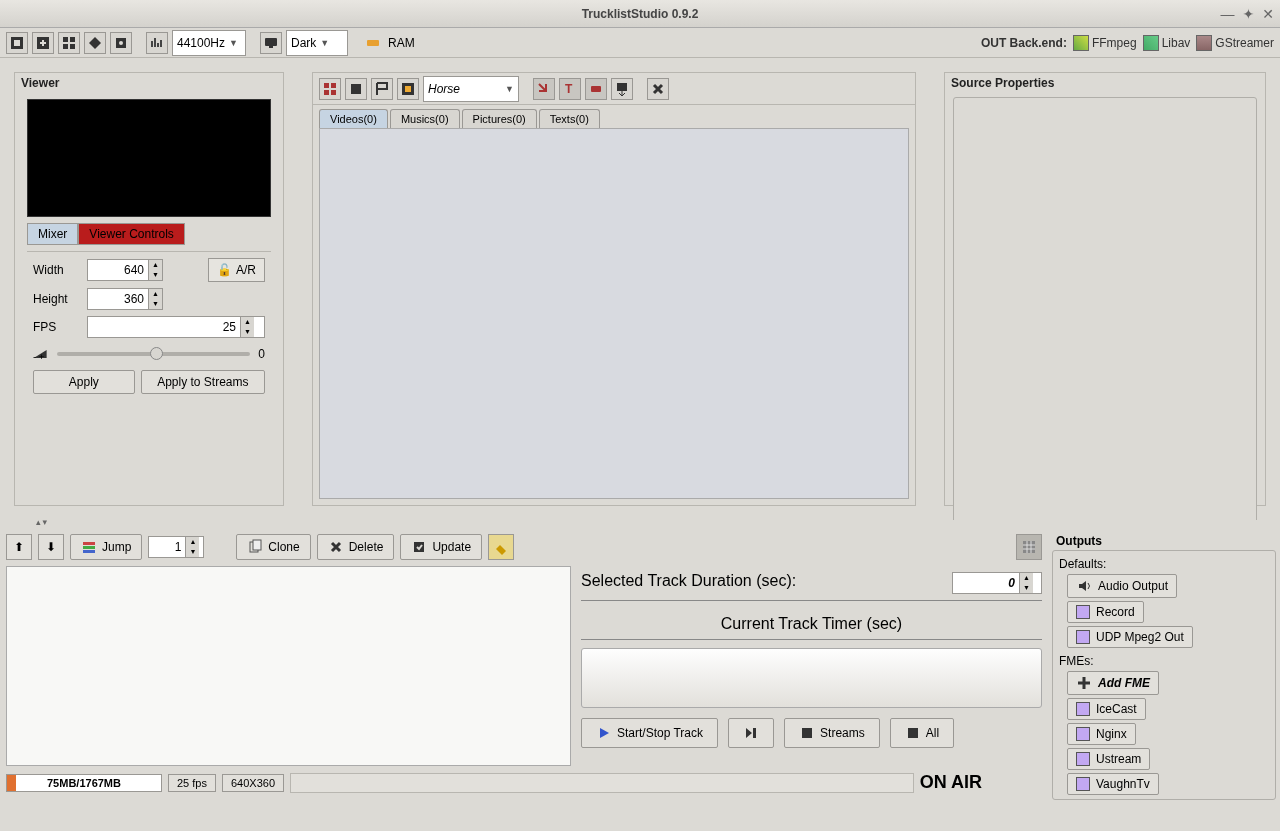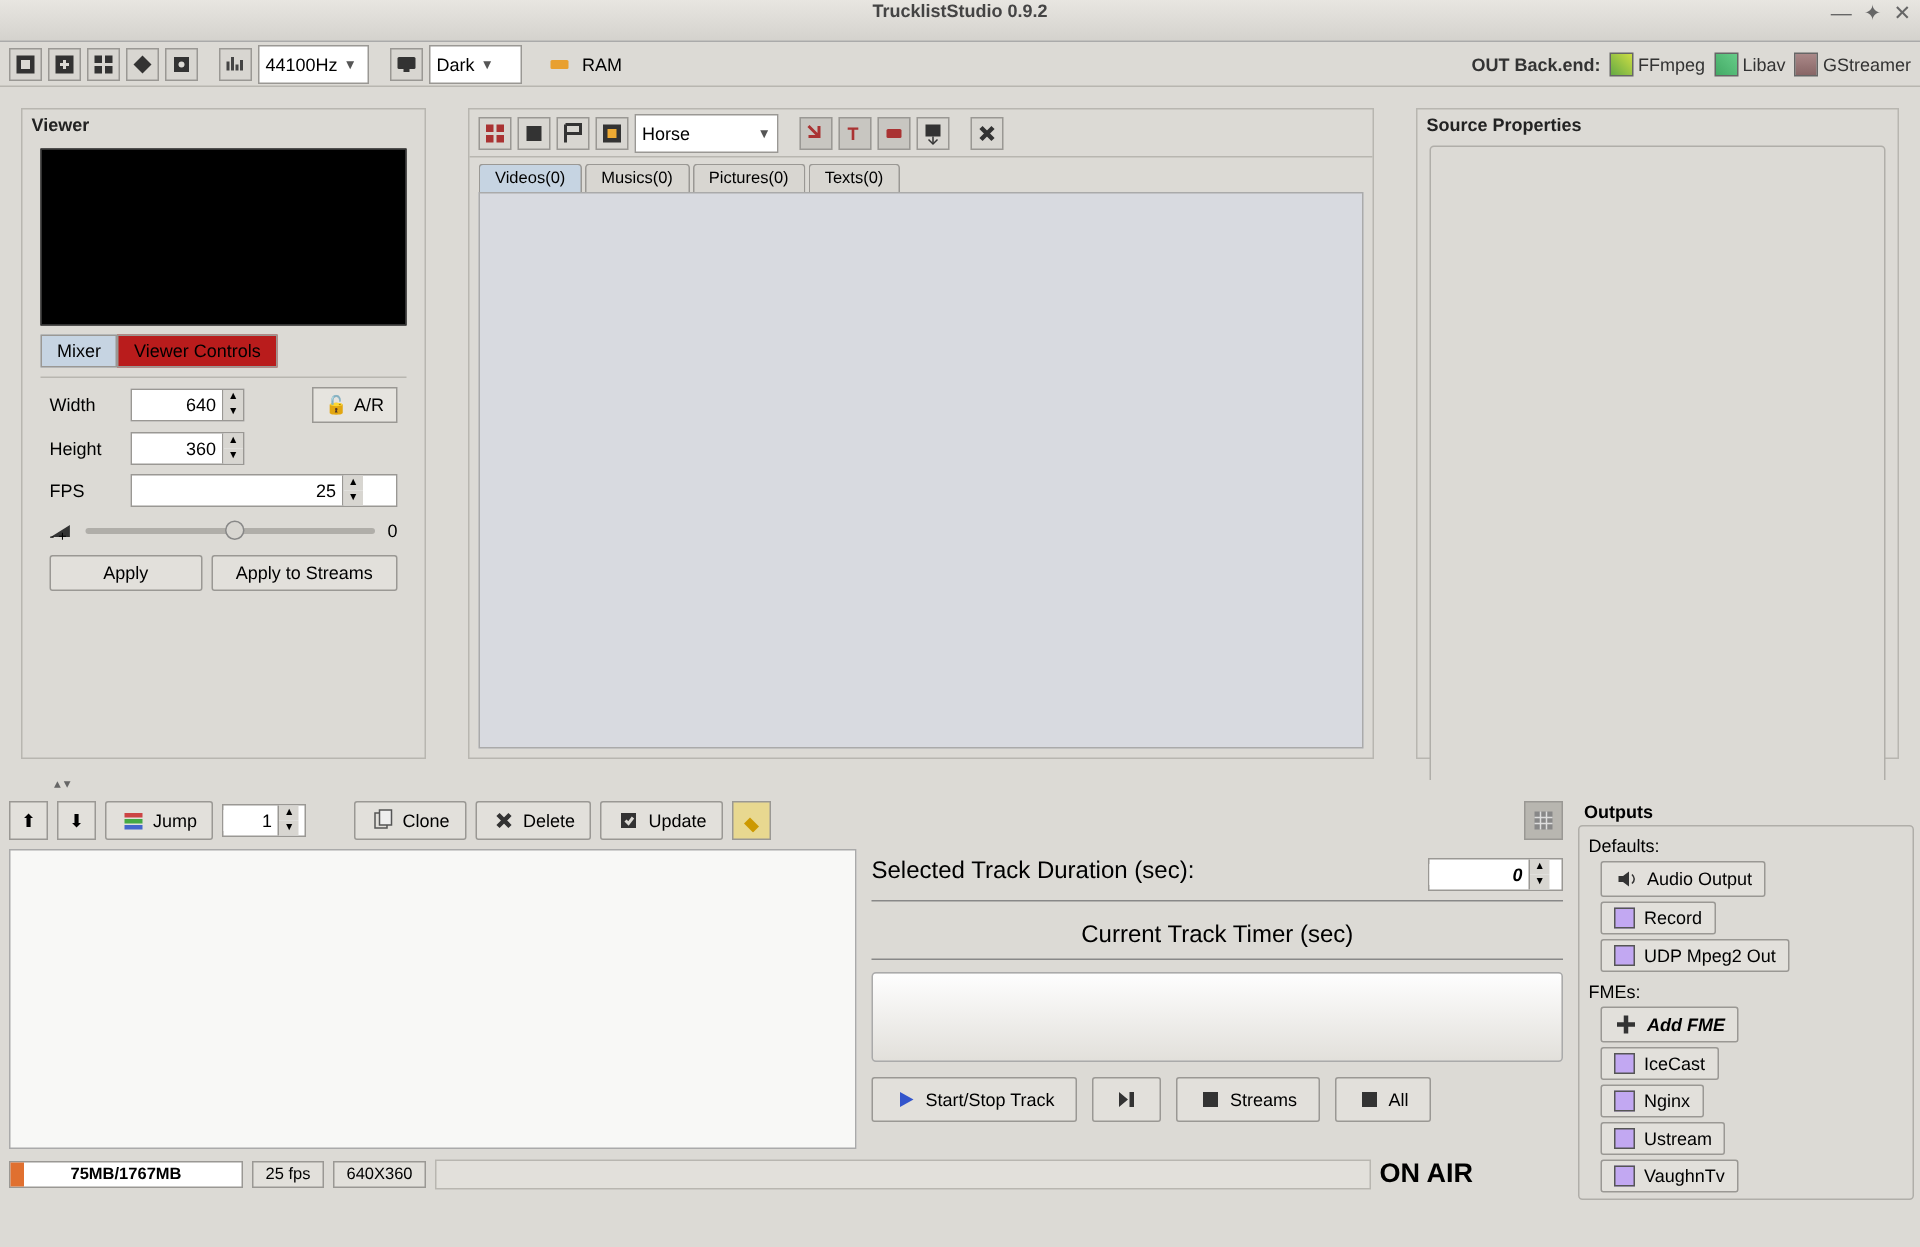--- a/index.html
+++ b/index.html
@@ -1,17 +1,17 @@
 <!DOCTYPE html>
 <html><head>
 <meta charset="utf-8">
 <style>
 * { box-sizing: border-box; margin: 0; padding: 0; font-family: Arial, sans-serif; font-size: 12px; }
 body { background: #dcdad5; width: 1280px; height: 831px; overflow: hidden; }
-.titlebar { height: 28px; background: linear-gradient(#e8e6e1,#d4d2cd); display: flex; border-bottom: 1px solid #aaa; position: relative; }
+.titlebar { height: 28px; background: linear-gradient(#e8e6e1,#d4d2cd); display: flex; align-items: center; border-bottom: 1px solid #aaa; position: relative; }
 .titlebar-title { flex: 1; text-align: center; font-weight: bold; color: #444; }
 .win-controls { position: absolute; right: 6px; display: flex; gap: 8px; color: #666; }
 .win-controls span { cursor: pointer; font-size: 14px; }
 .toolbar { height: 30px; background: #dcdad5; display: flex; align-items: center; padding: 0 6px; gap: 4px; border-bottom: 1px solid #b8b6b0; }
 .tb-btn { width: 22px; height: 22px; border: 1px solid #9a9894; background: #d8d6d1; display: flex; align-items: center; justify-content: center; cursor: pointer; }
 .tb-sep { width: 6px; }
 .combo { height: 22px; border: 1px solid #9a9894; background: #fff; padding: 12px 4px; display: flex; align-items: center; gap: 4px; }
 .combo-arrow { font-size: 9px; color: #555; }
 .toolbar-right { margin-left: auto; display: flex; align-items: center; gap: 6px; font-weight: bold; color: #333; }
 .backend-chip { display: flex; align-items: center; gap: 3px; font-weight: normal; }
@@ -193,21 +193,21 @@
           <input value="360" style="">
           <div class="spinner">
             <span>▲</span>
             <span>▼</span>
           </div>
         </div>
     </div>
     <div class="form-row">
       <label>FPS</label>
       <div class="numinput" style="flex:1;">
-          <input style="width: 140px;" value="25">
+          <input style="width: 152px;" value="25">
           <div class="spinner">
             <span>▲</span>
             <span>▼</span>
           </div>
         </div>
     </div>
     <div class="slider-row">
       <svg class="ico-svg" viewBox="0 0 20 16">
           <path d="M1 13 L17 3 L17 13 Z" fill="#333"></path>
           <text x="0" y="16" font-size="8">- +</text>
@@ -242,21 +242,21 @@
           <svg class="ico-svg" viewBox="0 0 16 16">
             <path d="M3 2 L3 14 M3 2 L13 2 L13 8 L3 8" fill="none" stroke="#333" stroke-width="2"></path>
           </svg>
         </div>
       <div class="tb-btn">
           <svg class="ico-svg" viewBox="0 0 16 16">
             <rect x="2" y="2" width="12" height="12" fill="#333"></rect>
             <rect x="5" y="5" width="6" height="6" fill="#ea3"></rect>
           </svg>
         </div>
-      <div class="combo" style="width:96px;">
+      <div class="combo" style="width:96px;font-style:italic;">
           <span>Horse</span>
           <span class="combo-arrow" style="margin-left:auto">▼</span>
         </div>
       <div class="tb-sep"></div>
       <div class="tb-btn" style="background:#c8c6c1">
           <svg class="ico-svg" viewBox="0 0 16 16">
             <path d="M3 3 L10 10 M10 3 L10 10 L3 10" stroke="#a33" stroke-width="2" fill="none"></path>
           </svg>
         </div>
       <div class="tb-btn" style="background:#c8c6c1">

